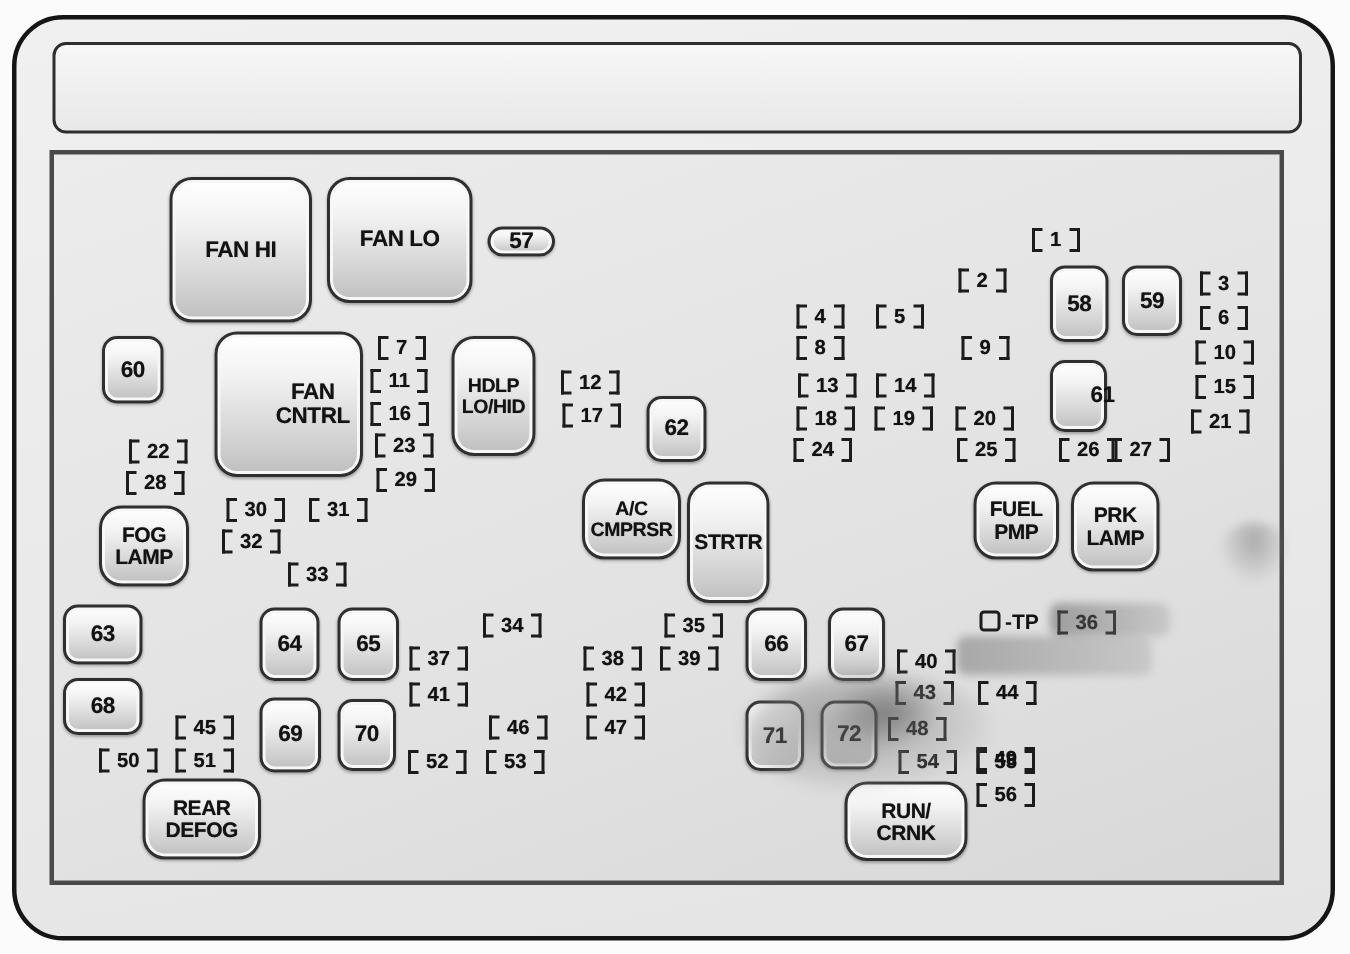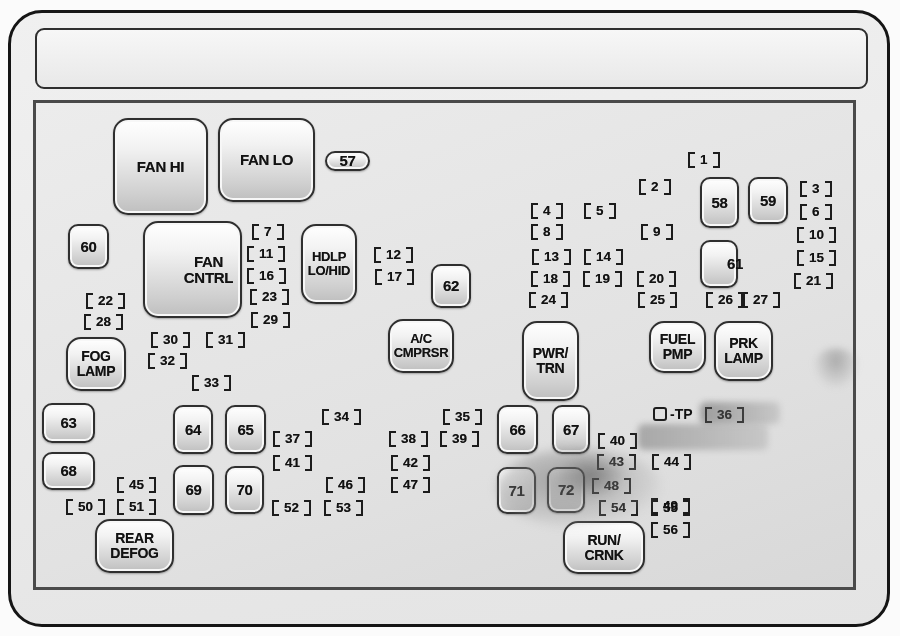--- a/index.html
+++ b/index.html
@@ -83,22 +83,21 @@
   <div class="top-strip"></div>
   <div class="fuse-panel"></div>
 
   <div class="relay big" style="left:113px;top:118px;width:95px;height:97px;">FAN HI</div>
   <div class="relay big" style="left:218px;top:118px;width:97px;height:84px;">FAN LO</div>
   <div class="relay big" style="left:143px;top:221px;width:99px;height:97px;padding-left:32px;">FAN CNTRL</div>
   <div class="relay big fs13" style="left:301px;top:224px;width:56px;height:80px;">HDLP
 LO/HID</div>
   <div class="relay big fs13" style="left:388px;top:319px;width:66px;height:54px;">A/C
 CMPRSR</div>
-  <div class="relay big fs14" style="left:522px;top:321px;width:57px;height:80px;">PWR/
-TRN</div>
+  <div class="relay big fs14" style="left:458px;top:321px;width:55px;height:81px;">STRTR</div>
   <div class="relay big fs14" style="left:649px;top:321px;width:57px;height:52px;">FUEL
 PMP</div>
   <div class="relay big fs14" style="left:714px;top:321px;width:59px;height:60px;">PRK
 LAMP</div>
   <div class="relay big fs14" style="left:66px;top:337px;width:60px;height:54px;">FOG
 LAMP</div>
   <div class="relay big fs14" style="left:95px;top:519px;width:79px;height:54px;">REAR
 DEFOG</div>
   <div class="relay big fs14" style="left:563px;top:521px;width:82px;height:53px;">RUN/
 CRNK</div>

